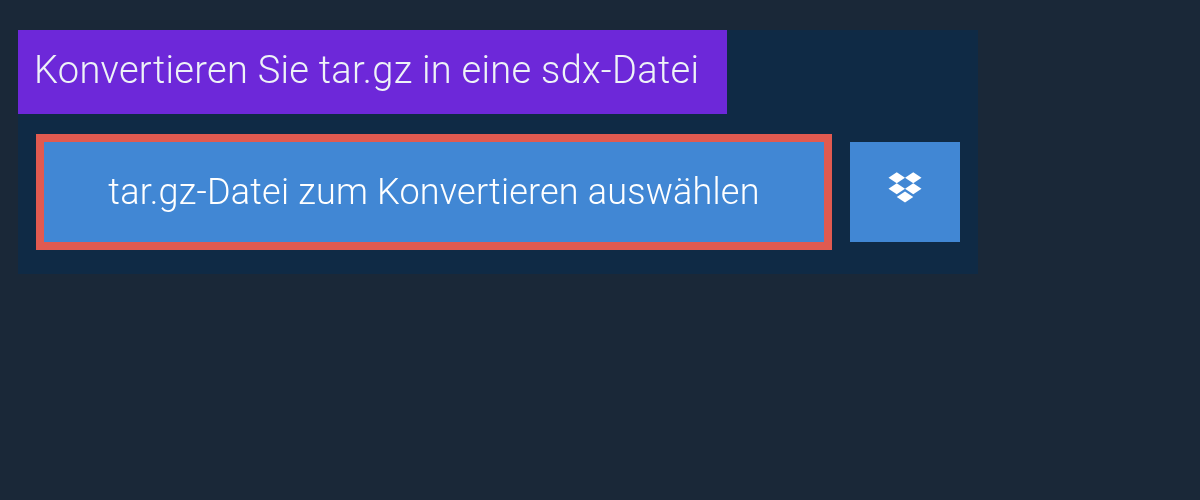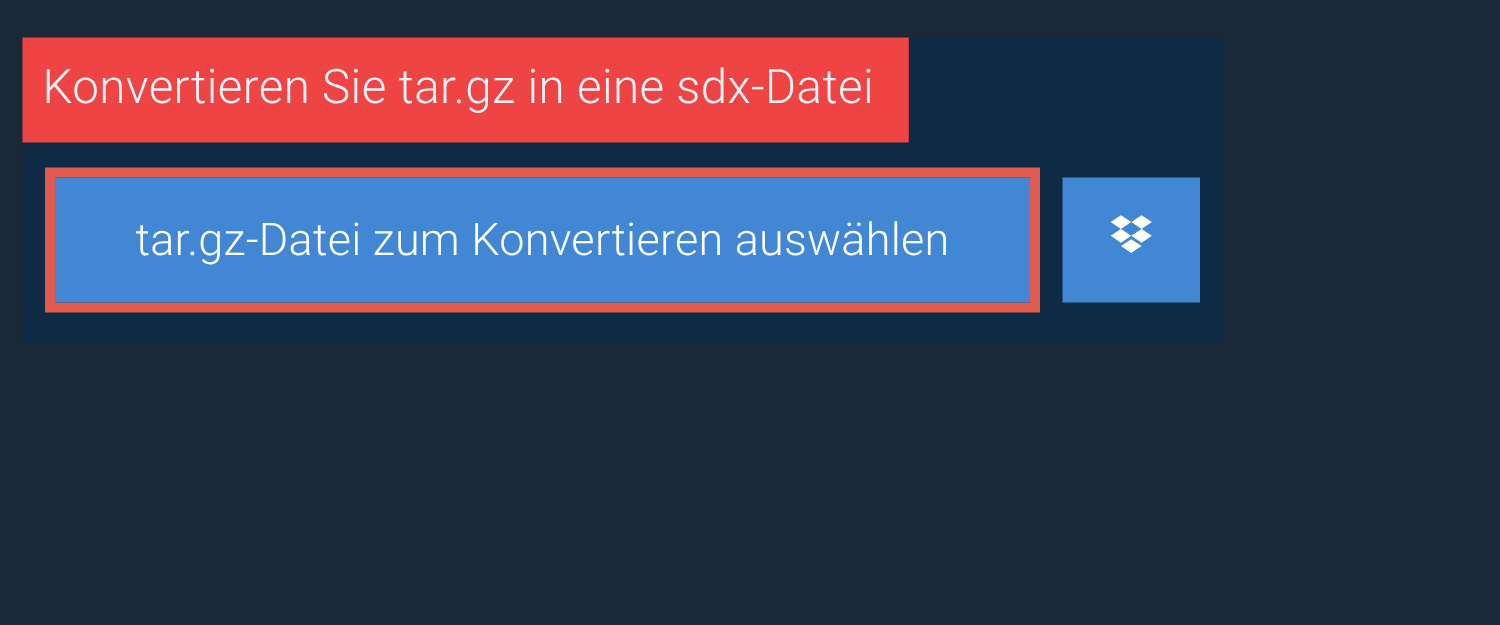--- a/index.html
+++ b/index.html
@@ -17,21 +17,21 @@
     .panel {
       position: absolute;
       left: 18px;
       top: 30px;
       width: 960px;
       background: #0f2a45;
     }
     .title-bar {
       display: inline-block;
       padding: 18px 28px 22px 16px;
-      background: #ef4444;
+      background: #6d28d9;
       color: #eef3f7;
       font-size: 38px;
       font-weight: 300;
       letter-spacing: 0.3px;
     }
     .button-row {
       display: flex;
       align-items: stretch;
       padding: 20px 18px 24px 18px;
       gap: 18px;

